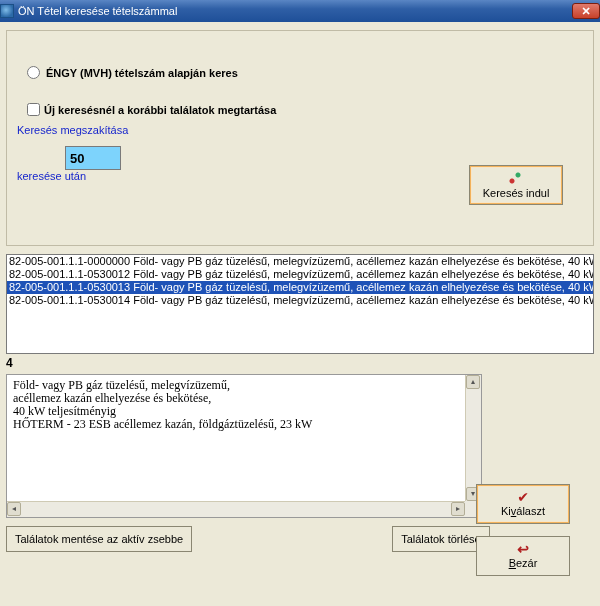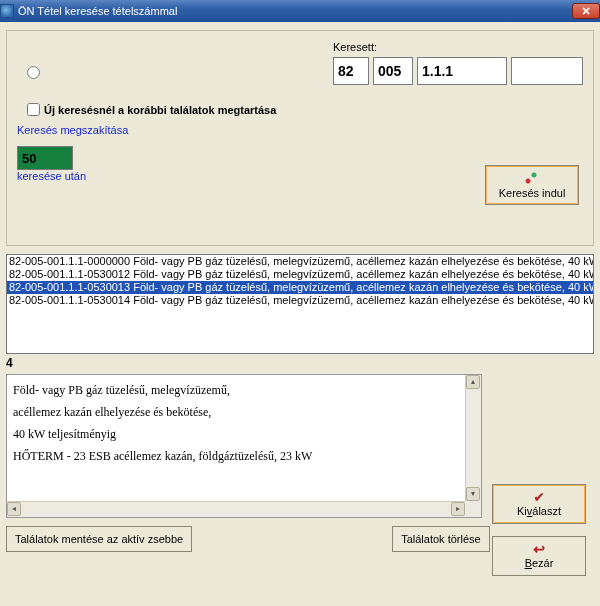--- a/index.html
+++ b/index.html
@@ -66,35 +66,36 @@
   .kbox.w1{width:36px;} .kbox.w2{width:40px;} .kbox.w3{width:90px;} .kbox.w4{width:72px;}
   .chk-line { margin-top:4px; display:flex; align-items:flex-end; }
   .chk-line input { margin:0 4px 0 10px; }
   .link {
     color:#1625cc; cursor:pointer;
   }
   .abort-link { margin-top:8px; display:inline-block; }
   .count-box {
     margin-top:10px;
     width:56px; height:24px;
-    background:#15803d; border:1px solid #7a7a7a;
+    background:#7dd3fc; border:1px solid #7a7a7a;
     font-weight:bold; font-size:13px; padding:2px 4px;
     font-family: Verdana, Arial, sans-serif;
+    margin-left: 48px;
   }
   .count-label { margin-top:2px; }
   .btn {
     background:#ece9d8;
     border:1px solid #8a8672;
     font-family: Tahoma, Arial, sans-serif;
     font-size:11px;
     cursor:pointer;
     display:flex; flex-direction:column; align-items:center; justify-content:center;
     gap:2px;
   }
-  .btn-big { width:94px; height:40px; position:absolute; right:14px;align-items:center; }
+  .btn-big { width:94px; height:40px; position:absolute; right:30px;align-items:center; }
   .btn-search { top:134px; box-shadow: 0 0 0 1px #f3b25b inset, 0 0 0 2px #f7e6c8 inset; }
   .btn-select { top:462px; box-shadow: 0 0 0 1px #f3b25b inset, 0 0 0 2px #f7e6c8 inset; }
   .btn-close  { top:514px; }
   .btn .ui { text-decoration: underline; }
   .icon-search {
     width:18px;height:14px;
     background:
       radial-gradient(circle at 11px 4px, #3a6 2px, transparent 3px),
       radial-gradient(circle at 5px 10px, #c33 2px, transparent 3px);
   }
@@ -117,21 +118,21 @@
   .detail {
     width:476px; height:144px;
     background:#fff; border:1px solid #999;
     box-shadow: inset -1px -1px 0 #ddd;
     position:relative;
   }
   .detail .txt {
     padding:4px 6px;
     font-family: Georgia, 'Times New Roman', serif;
     font-size:12px;
-    line-height:22px;
+    line-height:13px;
     white-space:pre-line;
   }
   .sb-v { position:absolute; right:0; top:0; bottom:16px; width:16px; background:#eceae1; border-left:1px solid #cfcab4; }
   .sb-h { position:absolute; left:0; right:16px; bottom:0; height:16px; background:#eceae1; border-top:1px solid #cfcab4; }
   .sb-btn { width:14px; height:14px; background:#e0ddcf; border:1px solid #b2ad96; border-radius:2px; position:absolute; font-size:8px; text-align:center; line-height:12px; color:#555; }
   .sb-v .up{top:0;left:0;} .sb-v .dn{bottom:0;left:0;}
   .sb-h .lf{left:0;top:0;} .sb-h .rt{right:0;top:0;}
   .sb-corner { position:absolute; right:0; bottom:0; width:16px; height:16px; background:#eceae1; }
   .bottom-btns { display:flex; gap:200px; margin-top:8px; }
   .btn-plain {
@@ -153,30 +154,22 @@
   <div class="close">✕</div>
 </div>
 
 <div class="content">
 
   <div class="panel" style="position:relative; height:216px;">
     <div class="row-top">
       <div class="radios">
         <label class="radio-line">
           <input type="radio" name="mode" style="">
+          <b>ÉNGY (MVH) tételszám alapján keres</b>
         </label>
-      </div>
-      <div class="keresett-area">
-        <div class="keresett-label">Keresett:</div>
-        <div class="kboxes">
-          <input class="kbox w1" value="82" style="">
-          <input class="kbox w2" value="005" style="">
-          <input class="kbox w3" value="1.1.1" style="">
-          <input class="kbox w4" value="" style="">
-        </div>
       </div>
     </div>
 
     <label class="chk-line">
       <input type="checkbox" style="">
       <b>Új keresésnél a korábbi találatok megtartása</b>
     </label>
 
     <a class="link abort-link">Keresés megszakítása</a>
 

